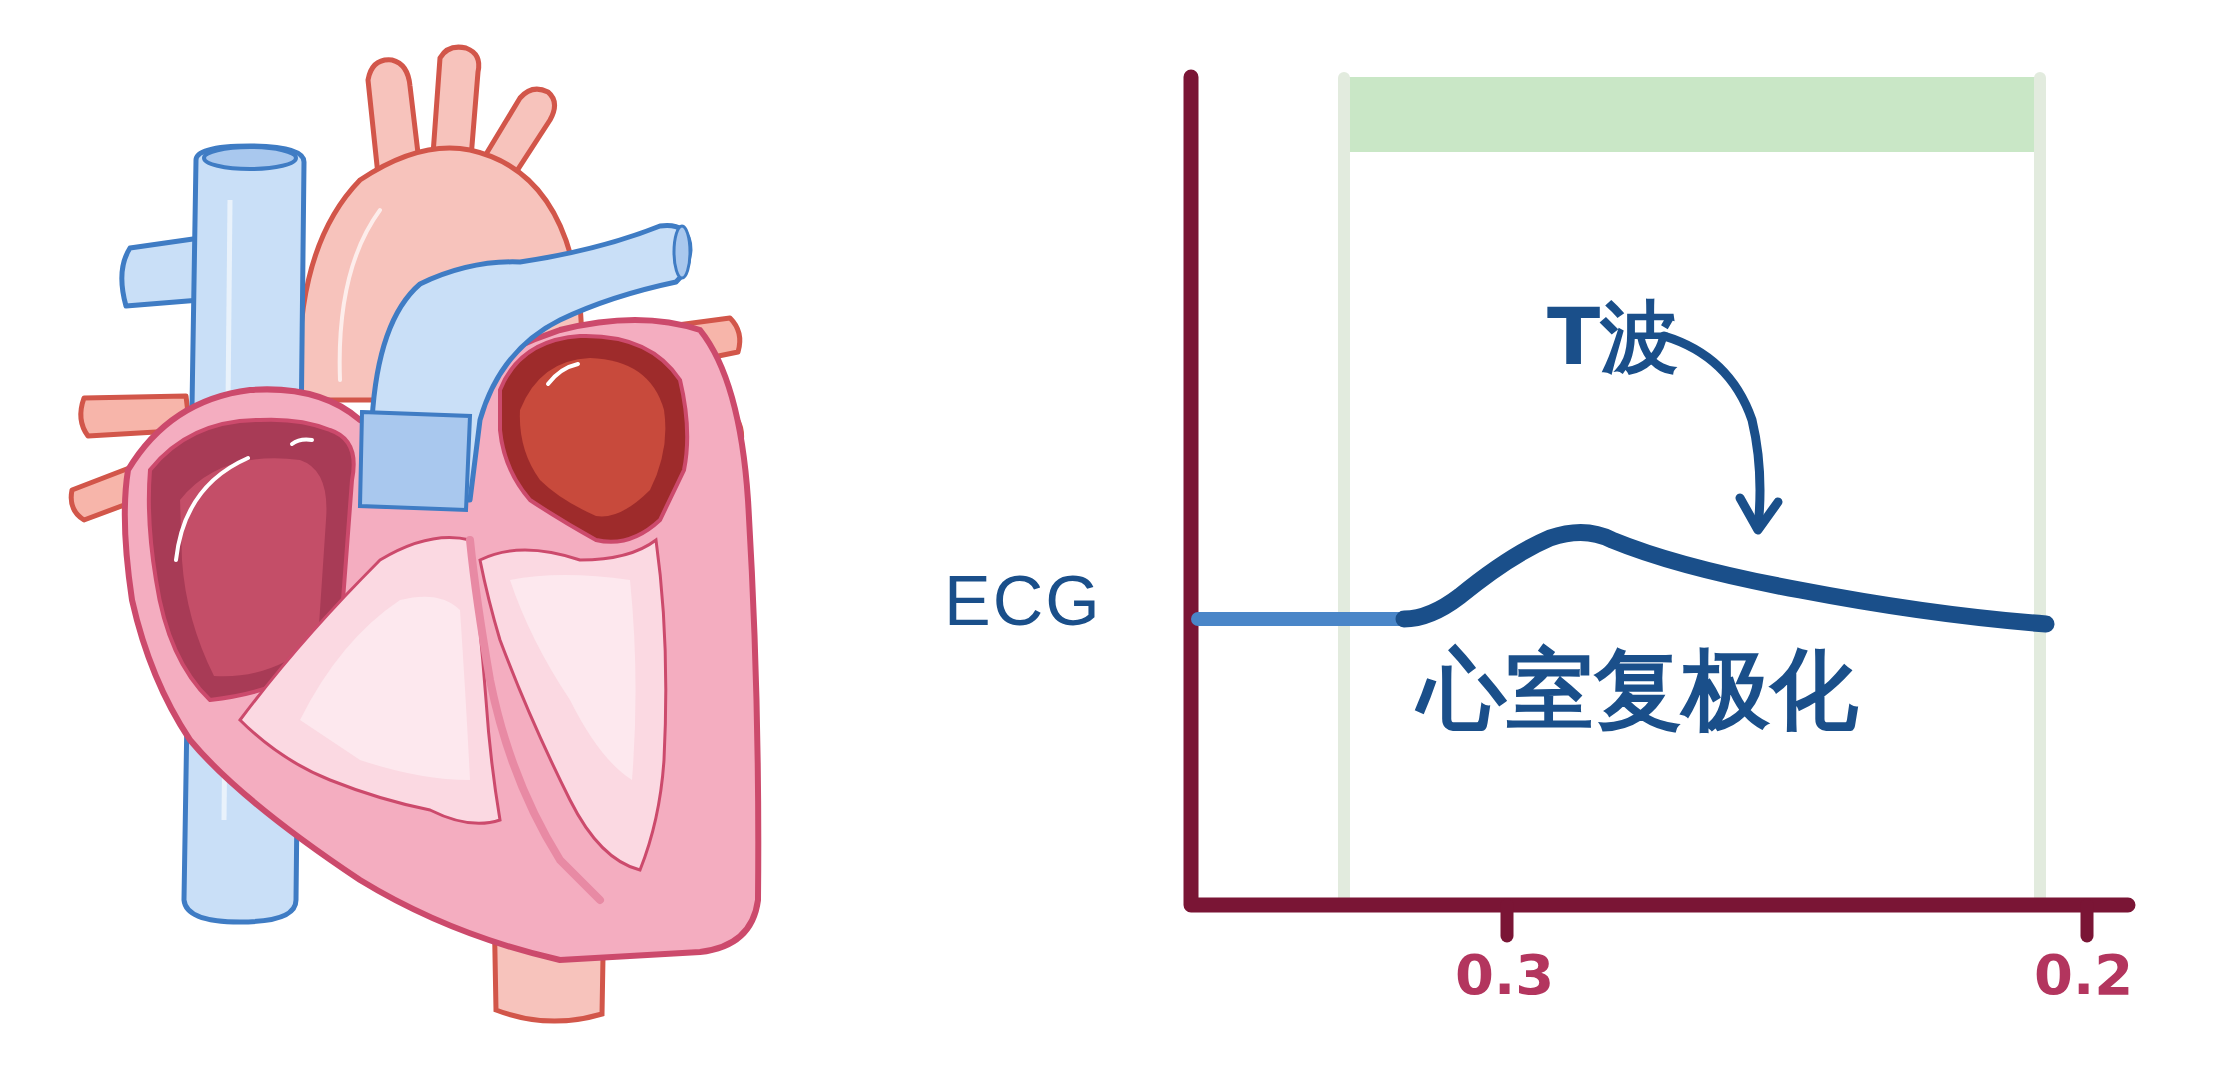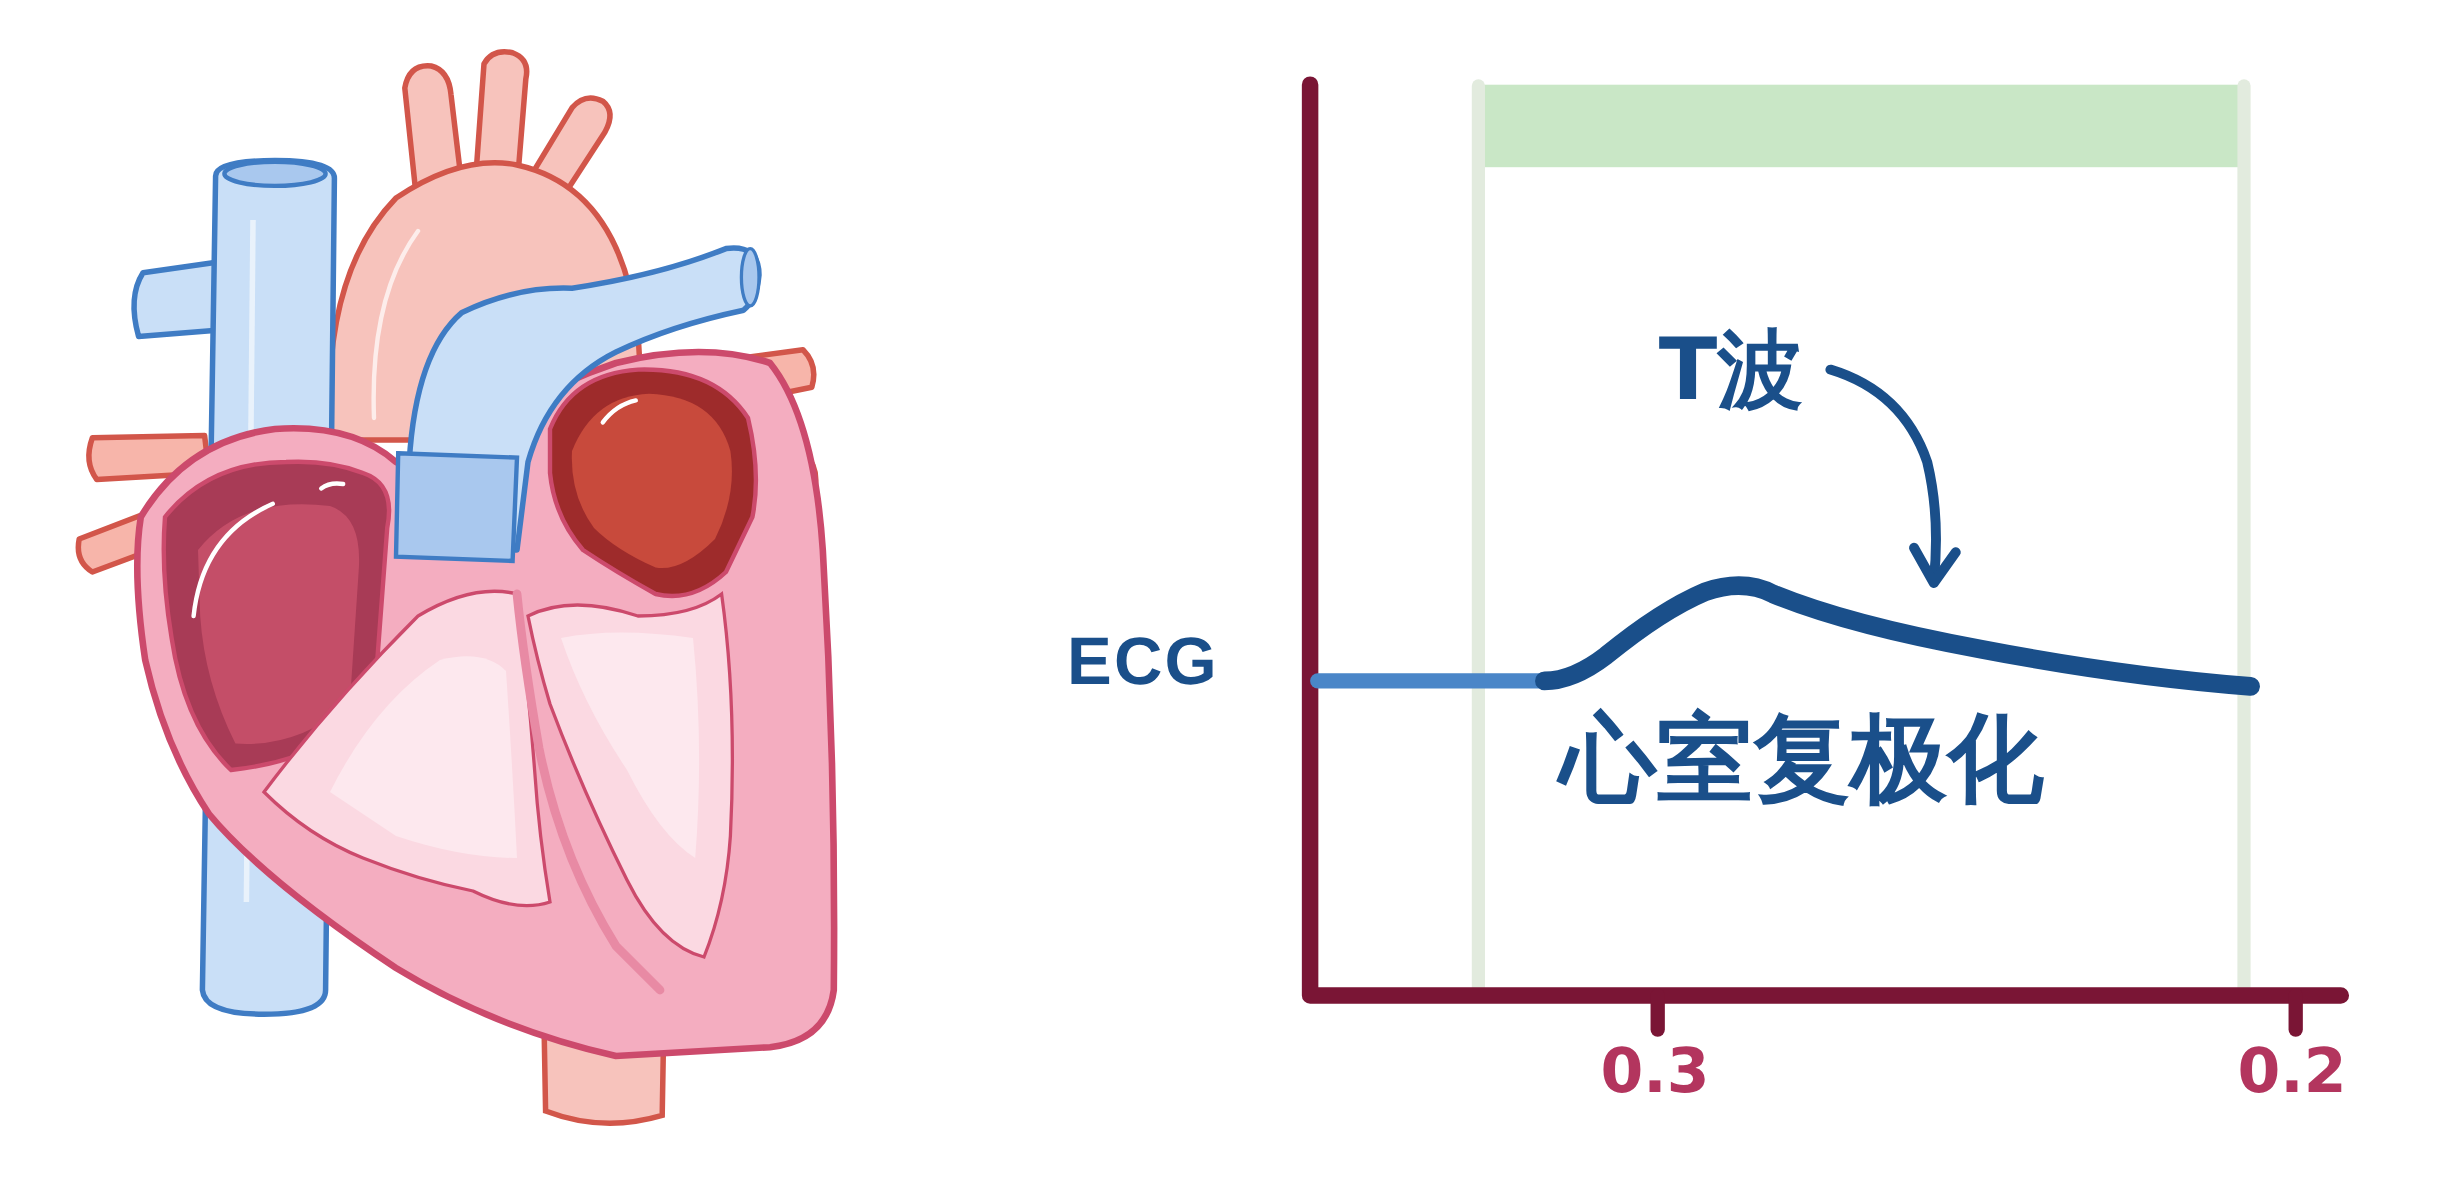--- a/index.html
+++ b/index.html
@@ -1,21 +1,21 @@
 <!DOCTYPE html>
 <html><head>
 <meta charset="utf-8">
 <style>
   html, body { margin: 0; padding: 0; background: #ffffff; }
   body { width: 2240px; height: 1079px; position: relative; overflow: hidden;
          font-family: "DejaVu Sans", "Liberation Sans", sans-serif; }
   #heart-svg { position: absolute; left: 0; top: 0; }
   #chart-svg { position: absolute; left: 0; top: 0; }
-  .label-ecg { position: absolute; left: 970px; top: 556px; font-family: "Liberation Sans", sans-serif;
-               font-weight: bold; font-size: 61px; line-height: 90px; letter-spacing: 2px; }
+  .label-ecg { position: absolute; left: 944px; top: 556px; font-family: "Liberation Sans", sans-serif;
+               font-weight: normal; font-size: 70px; line-height: 90px; letter-spacing: 2px; }
   .label-twave { position: absolute; left: 1508px; top: 292px; font-family: "DejaVu Sans", sans-serif;
                  font-weight: bold; font-size: 78px; line-height: 90px; white-space: nowrap; }
   .label-repol { position: absolute; left: 1418px; top: 640px; font-family: "DejaVu Sans", sans-serif;
                  font-weight: bold; font-size: 88px; line-height: 100px; white-space: nowrap; letter-spacing: 0px; }
   .tick-label { position: absolute; top: 940px; font-family: "DejaVu Sans", sans-serif; font-weight: bold;
                 font-size: 56px; line-height: 70px; }
 </style>
 </head>
 <body>
 
@@ -82,16 +82,16 @@
 
   <line x1="1198" y1="619" x2="1404" y2="619" stroke="#4a86c8" stroke-width="14" stroke-linecap="round"></line>
 
   <path d="M1404 619 Q1430 619 1460 596 Q1510 555 1550 538 Q1585 526 1612 540 Q1680 568 1800 590 Q1930 615 2046 624" fill="none" stroke="#1a4f8a" stroke-width="17" stroke-linecap="round" stroke-linejoin="round"></path>
 
   <path d="M1664 336 Q1730 356 1752 420 Q1764 470 1758 528" fill="none" stroke="#1a4f8a" stroke-width="9" stroke-linecap="round"></path>
   <path d="M1740 498 L1758 530 L1778 502" fill="none" stroke="#1a4f8a" stroke-width="9" stroke-linecap="round" stroke-linejoin="round"></path>
 </svg>
 
 <div class="label-ecg" style="color:#1a4f8a;">ECG</div>
-<div class="label-twave" style="color:#1a4f8a;">T波</div>
+<div class="label-twave" style="color:#1a4f8a;margin-left:39px;">T波</div>
 <div class="label-repol" style="color:#1a4f8a;">心室复极化</div>
 <div class="tick-label" style="left:1455px; color:#b3355e;">0.3</div>
 <div class="tick-label" style="left:2034px; color:#b3355e;">0.2</div>
 
 </body></html>

